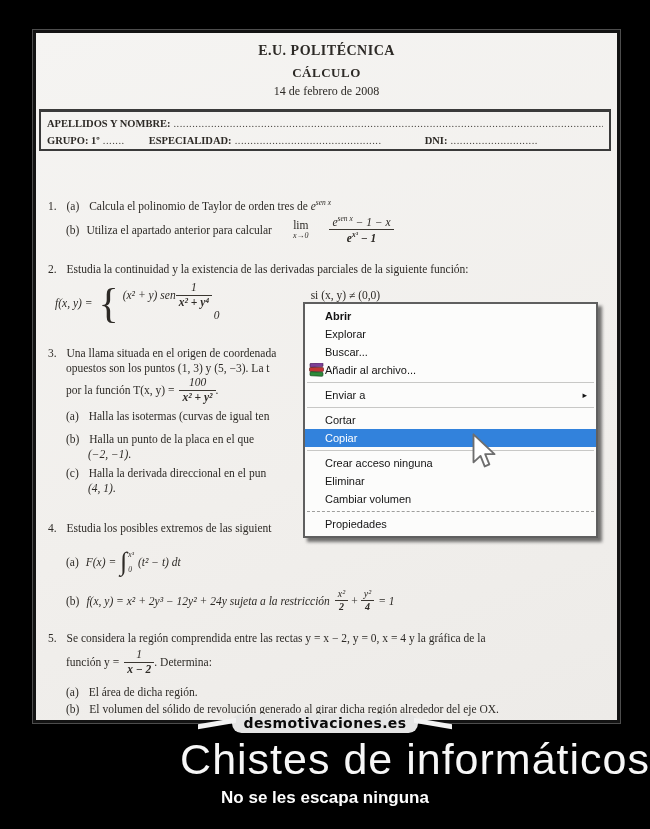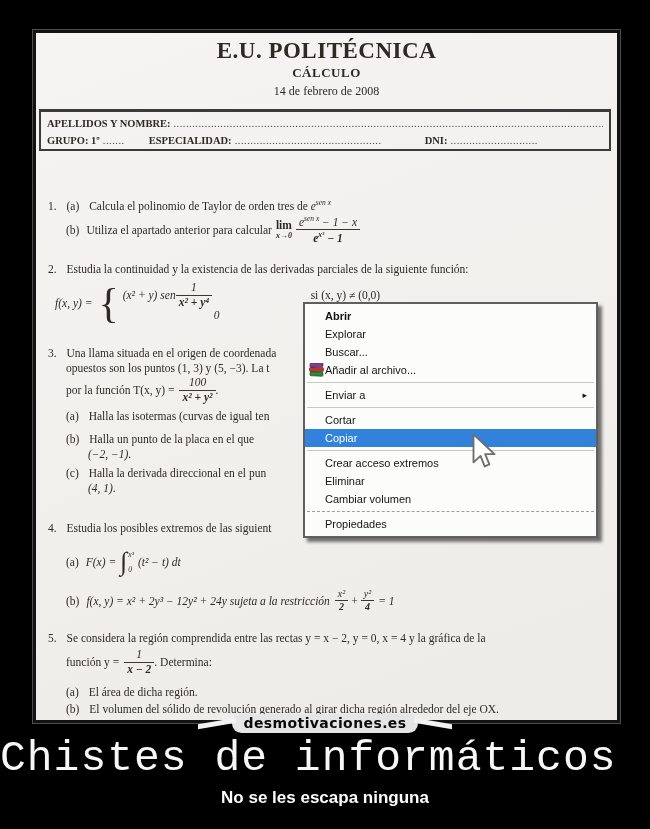--- a/index.html
+++ b/index.html
@@ -7,38 +7,38 @@
   .stage { position:relative; width:650px; height:829px; background:#000;
            font-family:"Liberation Serif", serif; }
 
   
   .paper { position:absolute; left:33px; top:30px; width:587px; height:693px;
            background:linear-gradient(160deg,#f5f4f2 0%,#f1efec 60%,#edebe8 100%);
            border:3px solid #131313; box-shadow:0 0 0 1px rgba(220,220,220,.35);
            color:#2d2a26; }
   .pline { position:absolute; white-space:nowrap; font-size:11.5px; line-height:14px; }
   .center { left:0; width:100%; text-align:center; }
-  .school { font-size:23px; font-weight:bold; letter-spacing:.5px; }
+  .school { font-size:14px; font-weight:bold; letter-spacing:.5px; }
   .course { font-size:13px; font-weight:bold; letter-spacing:.5px; }
   .pdate  { font-size:12px; }
   .qnum { margin-right:7px; }
   .itemlab { margin-right:7px; }
   .math { font-style:italic; }
   sup.s { font-size:7.5px; font-style:italic; }
   .idbox { position:absolute; left:3px; top:76px; width:572px; height:42px;
            border:2px solid #3a3a3a; border-top-width:3px; padding:3px 6px 0 6px;
            font-size:10.5px; }
   .idrow { display:flex; align-items:baseline; white-space:nowrap; overflow:hidden; line-height:17px; }
   .idlab { font-weight:bold; margin-right:3px; flex:none; }
   .dots  { overflow:hidden; white-space:nowrap; letter-spacing:.5px; color:#45413c; }
   .grow  { flex:1; }
   .frac { display:inline-block; vertical-align:middle; text-align:center; line-height:1; }
   .frac .fn { display:block; padding:0 3px 1px; }
   .frac .fd { display:block; border-top:1px solid #3a3630; padding:1px 3px 0;font-weight:bold; }
-  .limbox { display:inline-block; text-align:left; vertical-align:middle; line-height:1; margin:0 4px;font-weight:bold; }
+  .limbox { display:inline-block; text-align:right; vertical-align:middle; line-height:1; margin:0 21px; }
   .limbox .lw { display:block; }
   .limbox .ls { display:block; font-size:8px; margin-top:1px; font-style:italic; }
   .mrow { display:flex; align-items:center; }
   .brace { font-size:42px; font-weight:400; line-height:38px; margin:0 4px 0 6px; color:#2d2a26; }
   .pwcol { display:inline-block; }
   .pwrow1 { display:flex; align-items:center; height:24px; }
   .pwrow2 { display:flex; align-items:center; height:16px; }
   .pwexpr { width:188px; display:flex; align-items:center; }
   .pwexpr2 { width:188px; text-align:center; display:block; }
   .intsign { font-size:26px; line-height:26px; margin:0 1px 0 4px; }
@@ -64,22 +64,22 @@
 
   
   .wmrow { position:absolute; top:713px; left:0; width:650px; height:20px;
            display:flex; align-items:center; justify-content:center; }
   .wing { width:38px; height:5px; background:#f2f2f2; flex:none; }
   .wing.l { transform:skewY(-10deg); margin-right:-4px; }
   .wing.r { transform:skewY(10deg); margin-left:-4px; }
   .wmpill { background:#e5e5e5; color:#0b0b0b; border-radius:10px; padding:1px 12px 2px;
             font-family:"DejaVu Sans", sans-serif; font-weight:bold; font-size:14px;
             letter-spacing:.4px; flex:none; }
-  .bigtitle { position:absolute; top:735px; left:0; width:650px; text-align:left;
-              font-family:Liberation Mono, monospace; font-size:43px; line-height:48px;
+  .bigtitle { position:absolute; top:735px; left:0; width:650px; text-align:right;
+              font-family:Liberation Sans, sans-serif; font-size:43px; line-height:48px;
               color:#f7f7f7; letter-spacing:1px; }
   .subtitle { position:absolute; top:788px; left:0; width:650px; text-align:center;
               font-family:"Liberation Sans", sans-serif; font-weight:bold; font-size:17px;
               color:#fdfdfd; }
 </style>
 </head>
 <body>
 
 <div class="stage">
 
@@ -247,21 +247,21 @@
     </div>
     <div class="msep"></div>
     <div class="mi">
       <span>Enviar a</span>
       <span class="subarrow">▸</span>
     </div>
     <div class="msep"></div>
     <div class="mi">Cortar</div>
     <div class="mi hl">Copiar</div>
     <div class="msep"></div>
-    <div class="mi">Crear acceso extremos</div>
+    <div class="mi">Crear acceso ninguna</div>
     <div class="mi">Eliminar</div>
     <div class="mi">Cambiar volumen</div>
     <div class="msep dash"></div>
     <div class="mi">Propiedades</div>
   </div>
 
   <svg class="cursor" viewBox="0 0 24 34">
     <path d="M3,1 L3,25 L9,19.5 L12.6,28.5 L16.6,26.7 L13,18 L21,18 Z" fill="#ffffff" stroke="#6e6e6e" stroke-width="1.6" stroke-linejoin="round"></path>
   </svg>
 

